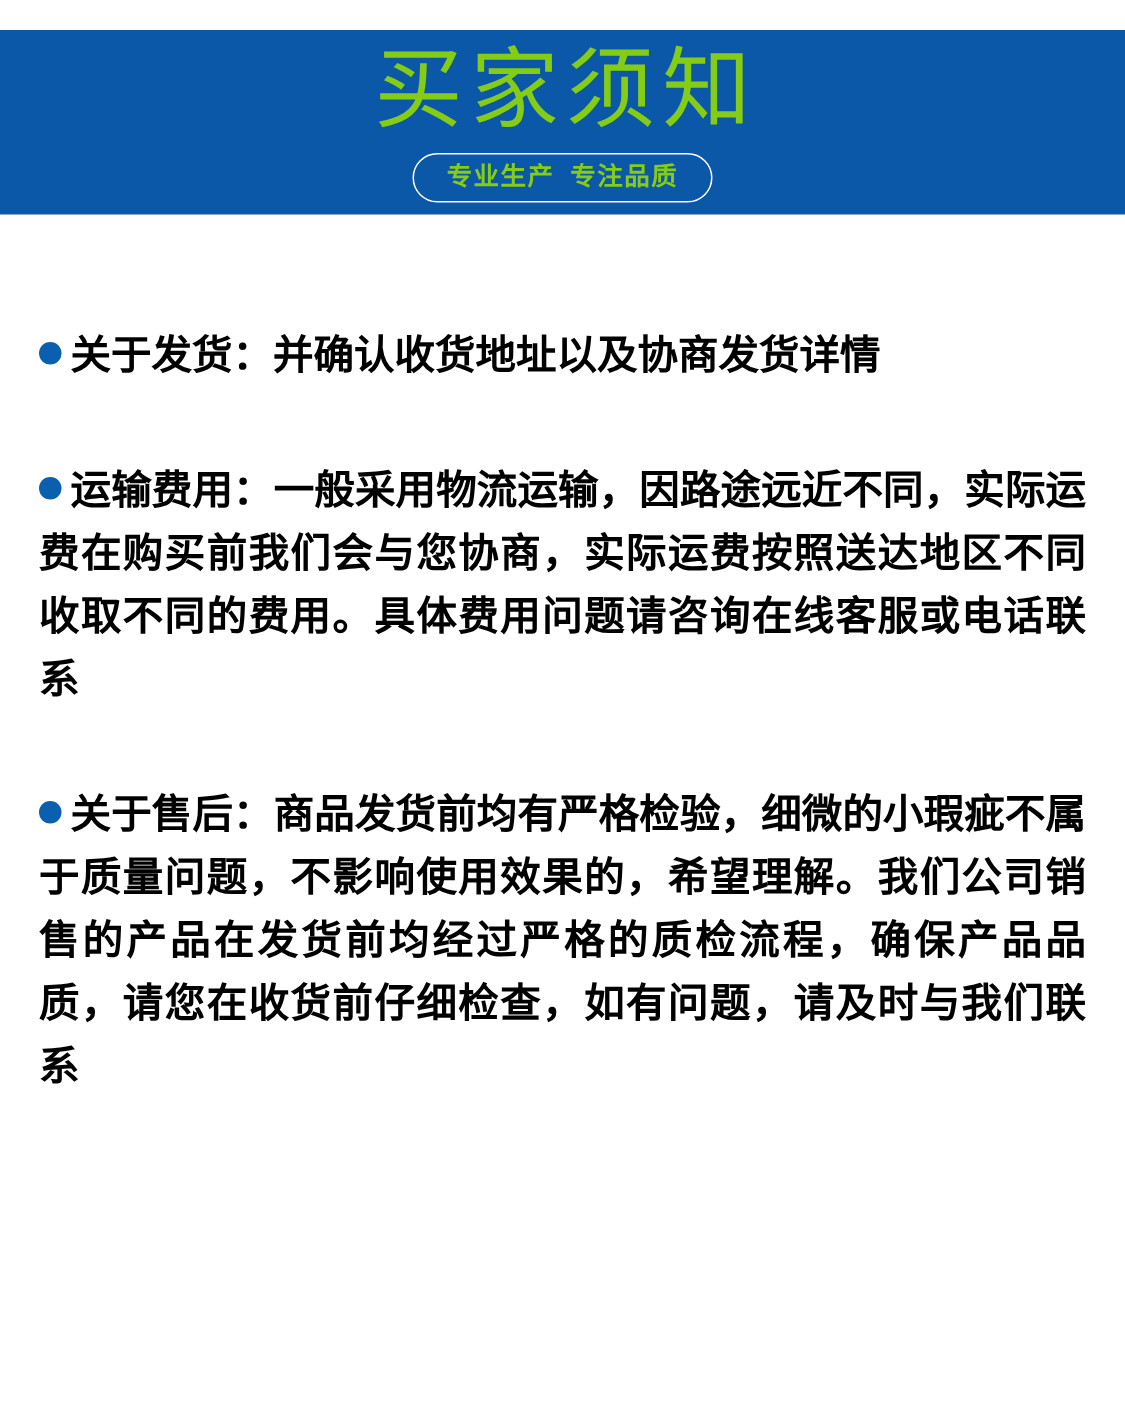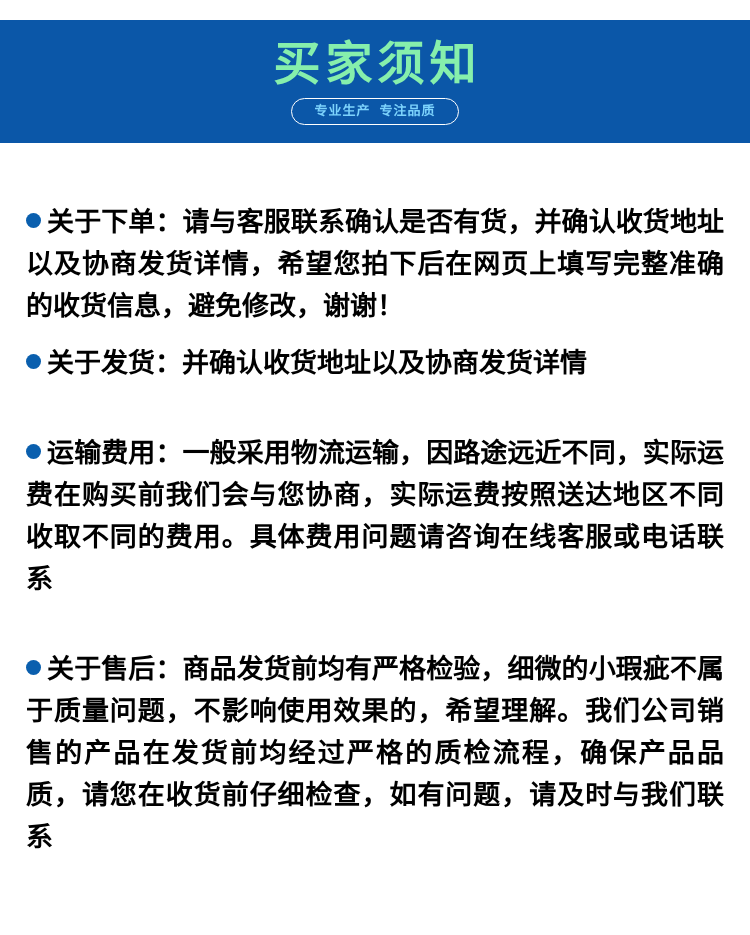--- a/index.html
+++ b/index.html
@@ -27,44 +27,45 @@
     margin-top: 20px;
     width: 100%;
     height: 123px;
     background: var(--banner-bg);
     display: flex;
     flex-direction: column;
     align-items: center;
     justify-content: center;
   }
   .banner-title {
-    color: #86efac;
-    font-size: 47px;
-    font-weight: 700;
+    color: #84cc16;
+    font-size: 59px;
+    font-weight: 400;
     letter-spacing: 5px;
     line-height: 1.1;
     text-indent: 5px; 
     white-space: pre;
   }
   .tagline-pill {
     margin-top: 9px;
     border: 1px solid #ffffff;
     border-radius: 17px;
     padding: 4px 22px 5px;
     display: inline-flex;
     align-items: center;
     justify-content: center;
   }
   .tagline-text {
-    color: #7dd3fc;
-    font-size: 13px;
+    color: #84cc16;
+    font-size: 17px;
     font-weight: 700;
     letter-spacing: 1px;
     white-space: pre;
     line-height: 1.25;
+    font-family: Liberation Serif, serif;
   }
   
   .notices {
     padding: 58px 26px 0 26px;
     color: var(--text);
   }
   .notice {
     font-size: 27px;
     font-weight: 700;
     line-height: 42px;
@@ -92,23 +93,20 @@
   <div class="banner">
     <div class="banner-title">买家须知</div>
     <div class="tagline-pill">
       <span class="tagline-text">专业生产  专注品质</span>
     </div>
   </div>
 
   <div class="notices">
 
 
-    <p class="notice">
-      <span class="bullet"></span><span>关于下单：请与客服联系确认是否有货，并确认收货地址以及协商发货详情，希望您拍下后在网页上填写完整准确的收货信息，避免修改，谢谢！</span>
-    </p>
 
     <p class="notice gap-sm">
       <span class="bullet"></span><span>关于发货：并确认收货地址以及协商发货详情</span>
     </p>
 
     <p class="notice gap-lg">
       <span class="bullet"></span><span>运输费用：一般采用物流运输，因路途远近不同，实际运费在购买前我们会与您协商，实际运费按照送达地区不同收取不同的费用。具体费用问题请咨询在线客服或电话联系</span>
     </p>
 
     <p class="notice gap-lg">

